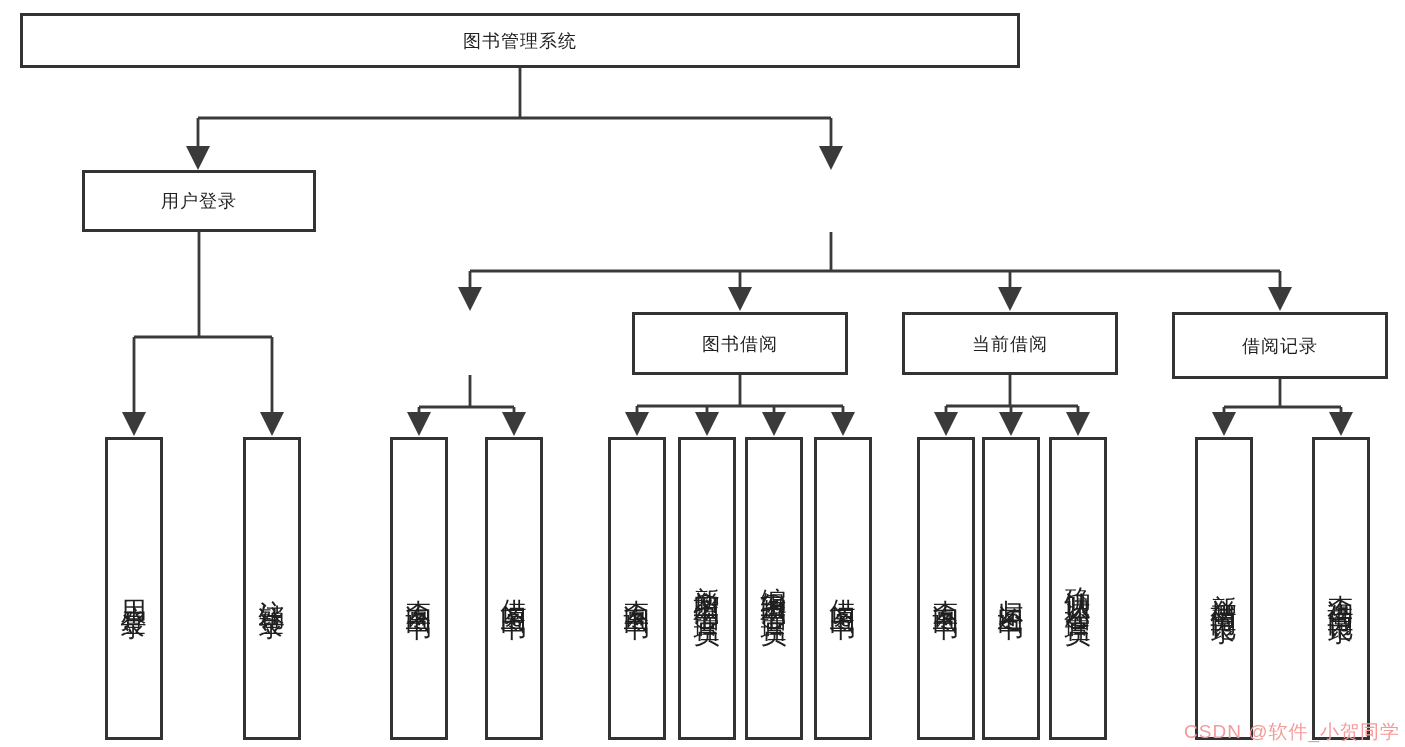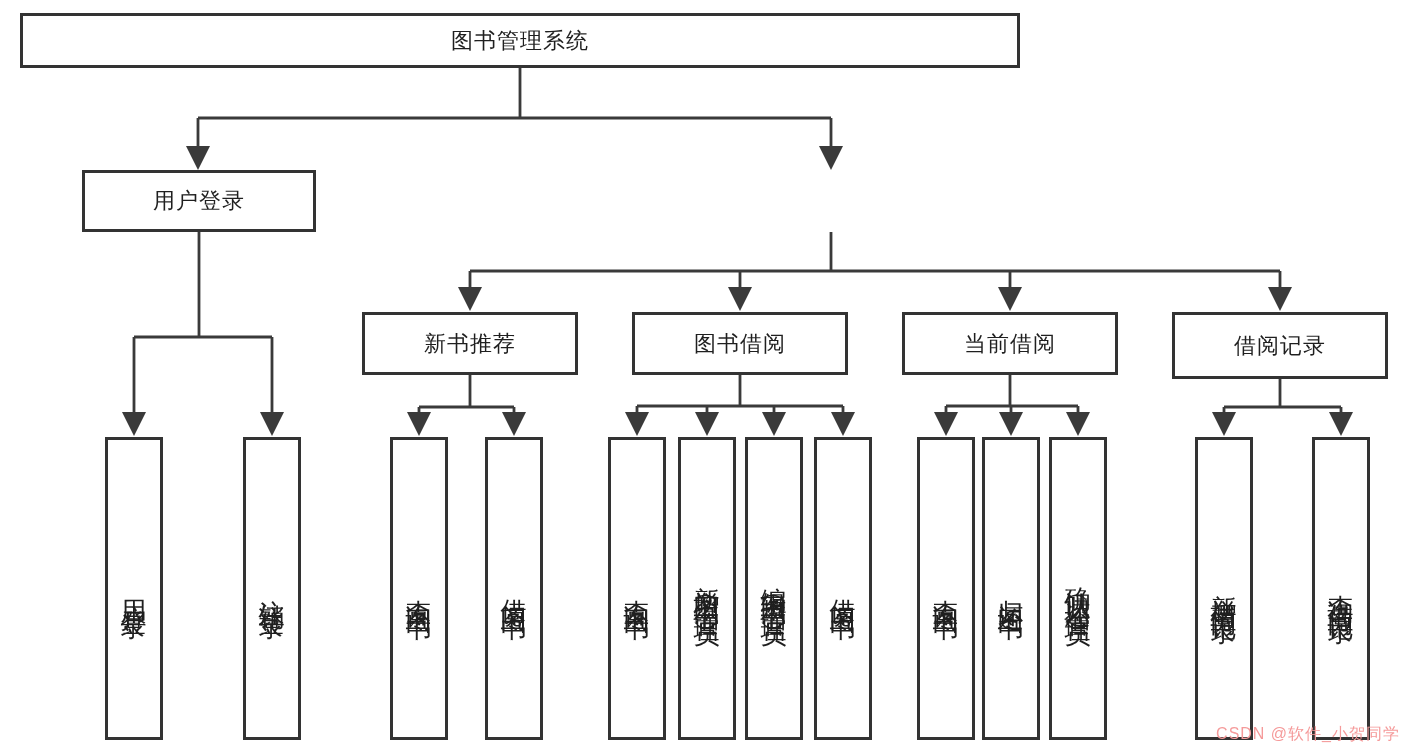--- a/index.html
+++ b/index.html
@@ -10,29 +10,29 @@
     color:var(--text,#1f1f1f);
   }
   svg.connectors{position:absolute;left:0;top:0;width:1405px;height:747px;}
   .connectors path{fill:none;stroke:var(--line,#3a3a3a);stroke-width:2.8px;}
   .connectors polygon{fill:var(--line,#3a3a3a);stroke:none;}
   .node{
     position:absolute;box-sizing:border-box;background:#ffffff;
     border:3px solid var(--border,#333333);
     display:flex;align-items:center;justify-content:center;
   }
-  .hbox{font-size:22px;letter-spacing:1px;white-space:nowrap;}
+  .hbox{font-size:18px;letter-spacing:1px;white-space:nowrap;}
   .vbox{
     top:437px;width:58px;height:303px;
     writing-mode:vertical-rl;text-orientation:mixed;
     font-size:26px;letter-spacing:5px;line-height:1.0;
   }
   .watermark{
     position:absolute;right:5px;bottom:2px;
-    font-size:16px;letter-spacing:1px;
+    font-size:19px;letter-spacing:1px;
     color:var(--watermark,#f59a9a);
     white-space:nowrap;z-index:5;
   }
 </style>
 </head>
 <body>
 
 <div class="canvas">
 
   <svg class="connectors" viewBox="0 0 1405 747">
@@ -71,21 +71,20 @@
       <polygon points="1066,412 1090,412 1078,436"></polygon>
       <polygon points="1212,412 1236,412 1224,436"></polygon>
       <polygon points="1329,412 1353,412 1341,436"></polygon>
     </g>
   </svg>
 
   <div class="node hbox" style="left:20px;top:13px;width:1000px;height:55px">图书管理系统</div>
 
   <div class="node hbox" style="left:82px;top:170px;width:234px;height:62px">用户登录</div>
 
-  <div class="node hbox" style="left:362px;top:312px;width:216px;height:63px">新书推荐</div>
   <div class="node hbox" style="left:902px;top:312px;width:216px;height:63px">当前借阅</div>
   <div class="node hbox" style="left:632px;top:312px;width:216px;height:63px">图书借阅</div>
   <div class="node hbox" style="left:1172px;top:312px;width:216px;height:67px">借阅记录</div>
 
   <div class="node vbox" style="left:105px">用户登录</div>
   <div class="node vbox" style="left:243px">注销登录</div>
 
   <div class="node vbox" style="left:390px">查询图书</div>
   <div class="node vbox" style="left:485px">借阅图书</div>
 

